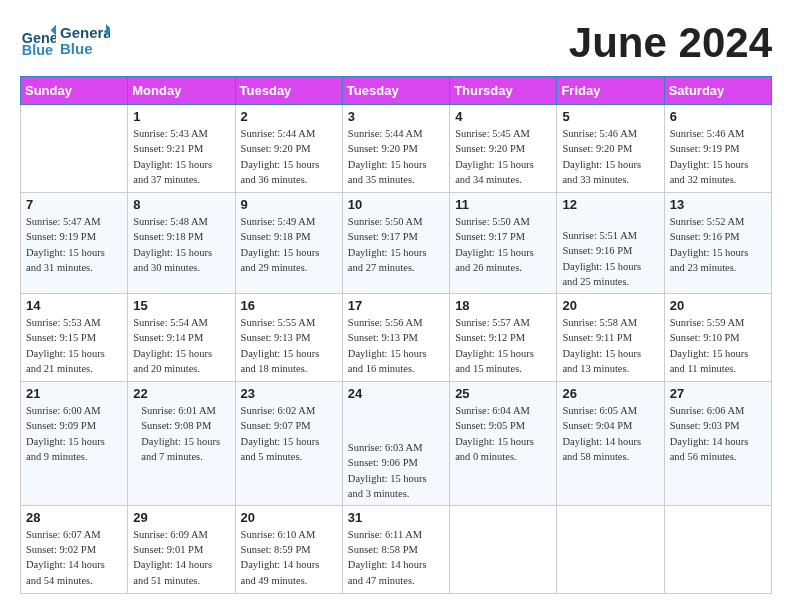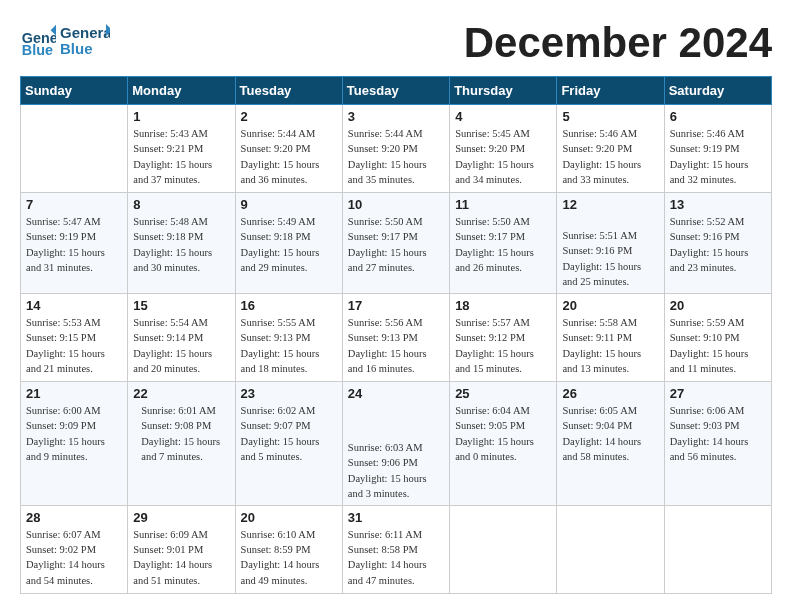--- a/index.html
+++ b/index.html
@@ -38,21 +38,21 @@
     .location-title {
       font-size: 18px;
       color: #444;
     }
     .calendar-table {
       width: 100%;
       border-collapse: collapse;
       font-size: 11px;
     }
     .calendar-table th {
-      background: #0c4a6e;
+      background: #d946ef;
       color: #fff;
       padding: 6px 4px;
       text-align: left;
       font-size: 13px;
       font-weight: bold;
       border: 1px solid #2e86c1;
     }
     .calendar-table td {
       border: 1px solid #ccc;
       vertical-align: top;
@@ -94,21 +94,21 @@
       <div style="display:flex; gap:0; align-items:baseline;">
         <svg width="50" height="42" viewBox="0 0 50 42">
           <text x="0" y="18" font-size="15" font-weight="bold" fill="#1a5276" font-family="Arial">General</text>
           <text x="0" y="34" font-size="15" font-weight="bold" fill="#2e86c1" font-family="Arial">Blue</text>
           <polygon points="46,4 52,10 46,16" fill="#2e86c1"></polygon>
         </svg>
       </div>
     </div>
   </div>
   <div class="title-area">
-    <div class="month-title">December 2024</div>
+    <div class="month-title">June 2024</div>
   </div>
 </div>
 
 <table class="calendar-table">
   <thead>
     <tr id="weekday-header">
         <th>Sunday</th>
         <th>Monday</th>
         <th>Tuesday</th>
         <th>Tuesday</th>

